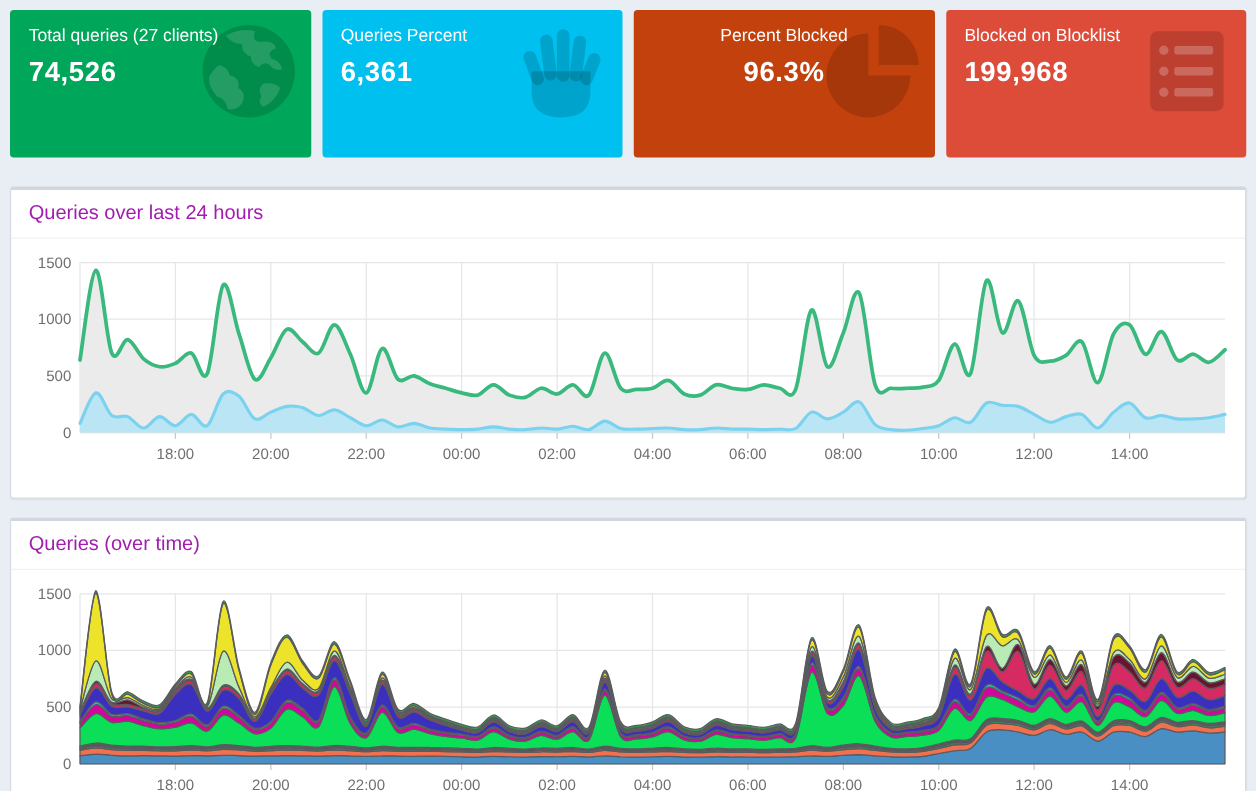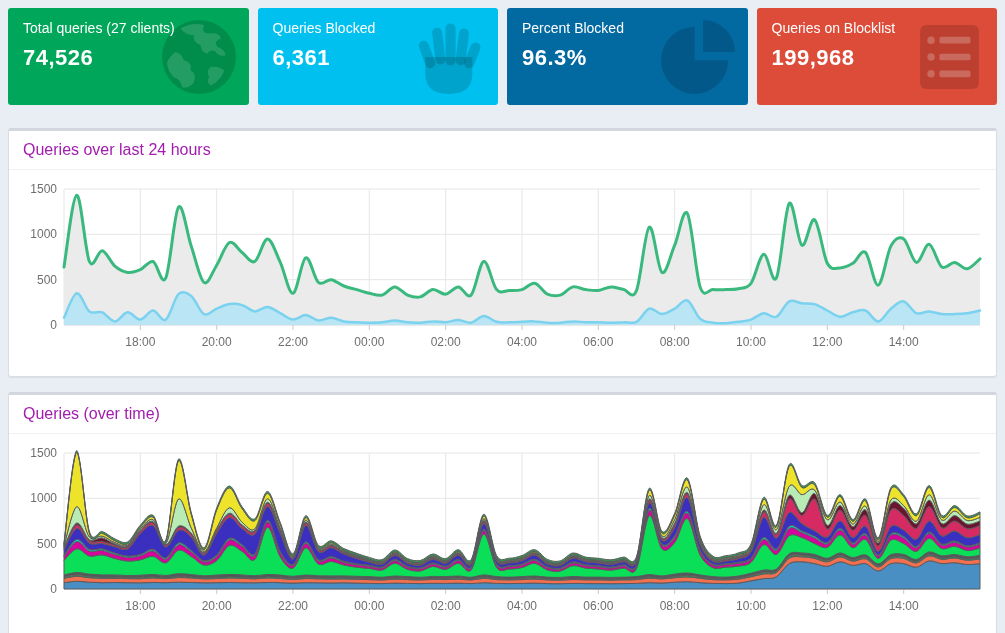--- a/index.html
+++ b/index.html
@@ -3,21 +3,21 @@
 <meta charset="utf-8">
 <style>
   html,body{margin:0;padding:0}
   body{
     width:1005px;height:633px;box-sizing:border-box;
     padding:8px;background:#e9eef4;overflow:hidden;
     font-family:"Liberation Sans",sans-serif;
   }
   .cards{display:flex;gap:9px;margin-bottom:23px}
   .card{
-    flex:1;height:97px;border-radius:3px;color:#fff;position:relative;
+    flex:1;height:118px;border-radius:3px;color:#fff;position:relative;
     padding:12px 15px;box-sizing:border-box;overflow:hidden;
   }
   .card .label{font-size:14px;position:relative;z-index:2}
   .card .value{font-size:22px;font-weight:bold;margin-top:9px;letter-spacing:.5px;position:relative;z-index:2}
   .card .bigicon{position:absolute;right:8px;top:7px;width:84px;height:84px;z-index:1}
   .panel{
     background:#fff;border:1px solid #d9dde3;border-top:3px solid #d2d6de;
     border-radius:3px;box-shadow:0 1px 1px rgba(0,0,0,.07);margin-bottom:15px;
   }
   .panel-header{padding:10px 14px;font-size:16px;color:#a21caf;border-bottom:1px solid #f1f1f1}
@@ -34,47 +34,47 @@
     <div class="value">74,526</div>
     <svg class="bigicon" viewBox="0 0 100 100">
       <circle cx="50" cy="50" r="44" fill="rgba(0,0,0,0.15)"></circle>
       <path fill="rgba(255,255,255,0.14)" d="M28 16 q14 -8 28 -4 q-4 10 6 10 q12 -2 14 6 q-10 4 -4 10 q8 2 10 10 q-8 2 -12 -4 q-6 -4 -10 2 q-8 -2 -8 -10 q-10 -4 -8 -12 q-10 0 -16 -8 Z"></path>
       <path fill="rgba(255,255,255,0.14)" d="M22 44 q8 2 10 10 q10 2 8 12 q8 4 4 14 q-6 8 -14 6 q-2 -10 -10 -12 q-8 -8 -8 -18 q4 -8 10 -12 Z"></path>
       <path fill="rgba(255,255,255,0.14)" d="M64 62 q10 -2 16 4 q-4 12 -16 18 q-6 -4 -2 -10 q-4 -8 2 -12 Z"></path>
     </svg>
   </div>
 
   <div class="card" style="background: rgb(0, 192, 239);">
-    <div class="label">Queries Blocked</div>
+    <div class="label">Queries Percent</div>
     <div class="value">6,361</div>
     <svg class="bigicon" viewBox="0 0 100 100">
       <g fill="rgba(0,0,0,0.15)">
         <rect x="19" y="30" width="12" height="34" rx="6" transform="rotate(-20 25 47)"></rect>
         <rect x="33" y="15" width="12" height="44" rx="6" transform="rotate(-7 39 37)"></rect>
         <rect x="47" y="10" width="12" height="50" rx="6"></rect>
         <rect x="61" y="16" width="12" height="44" rx="6" transform="rotate(7 67 38)"></rect>
         <rect x="73" y="32" width="12" height="32" rx="6" transform="rotate(22 79 48)"></rect>
         <path d="M23 50 h56 v20 q0 24 -28 24 q-28 0 -28 -24 Z"></path>
       </g>
     </svg>
   </div>
 
-  <div class="card" style="background: #0369a1;">
+  <div class="card" style="background: #c2410c; text-align: center;">
     <div class="label">Percent Blocked</div>
     <div class="value">96.3%</div>
     <svg class="bigicon" viewBox="0 0 100 100">
       <g fill="rgba(0,0,0,0.15)">
         <path d="M46 14 A40 40 0 1 0 86 54 L46 54 Z"></path>
         <path d="M56 44 L56 6 A38 38 0 0 1 94 44 Z"></path>
       </g>
     </svg>
   </div>
 
   <div class="card" style="background: rgb(221, 75, 57);">
-    <div class="label">Queries on Blocklist</div>
+    <div class="label">Blocked on Blocklist</div>
     <div class="value">199,968</div>
     <svg class="bigicon" viewBox="0 0 100 100">
       <rect x="18" y="12" width="70" height="76" rx="7" fill="rgba(0,0,0,0.15)"></rect>
       <g fill="rgba(255,255,255,0.22)">
         <circle cx="31" cy="30" r="4.5"></circle>
           <rect x="41" y="26" width="37" height="8" rx="2"></rect>
         <circle cx="31" cy="50" r="4.5"></circle>
           <rect x="41" y="46" width="37" height="8" rx="2"></rect>
         <circle cx="31" cy="70" r="4.5"></circle>
           <rect x="41" y="66" width="37" height="8" rx="2"></rect>

